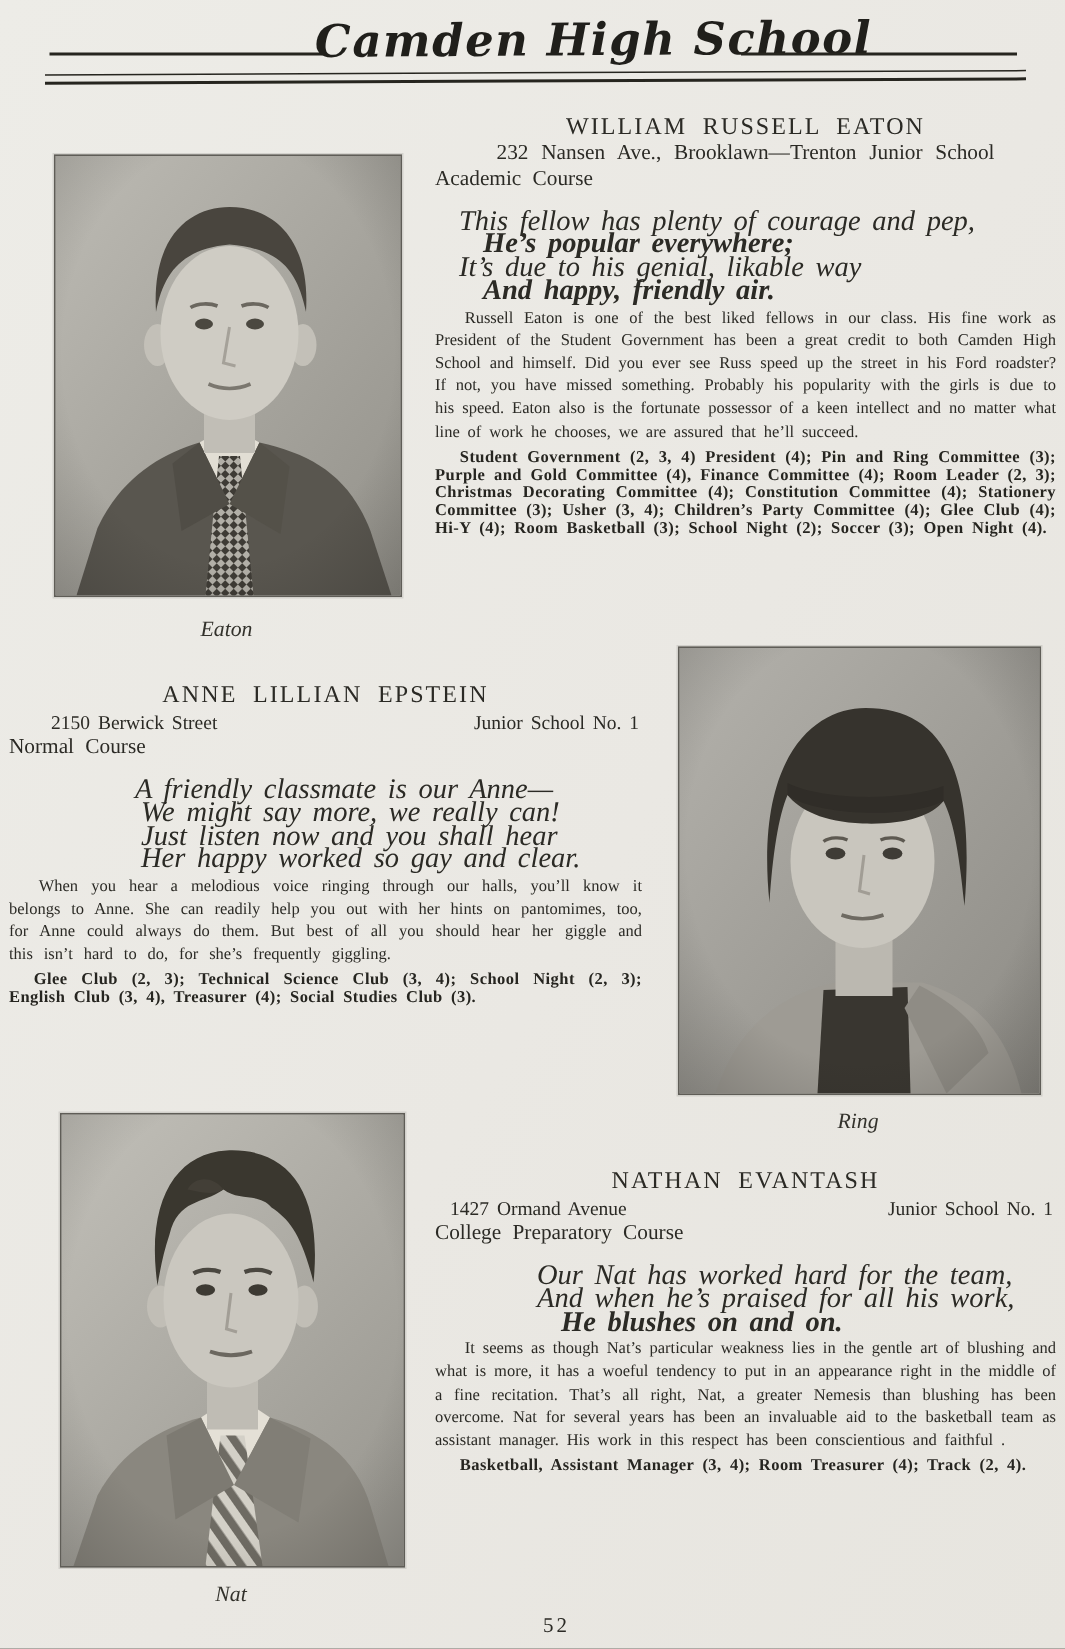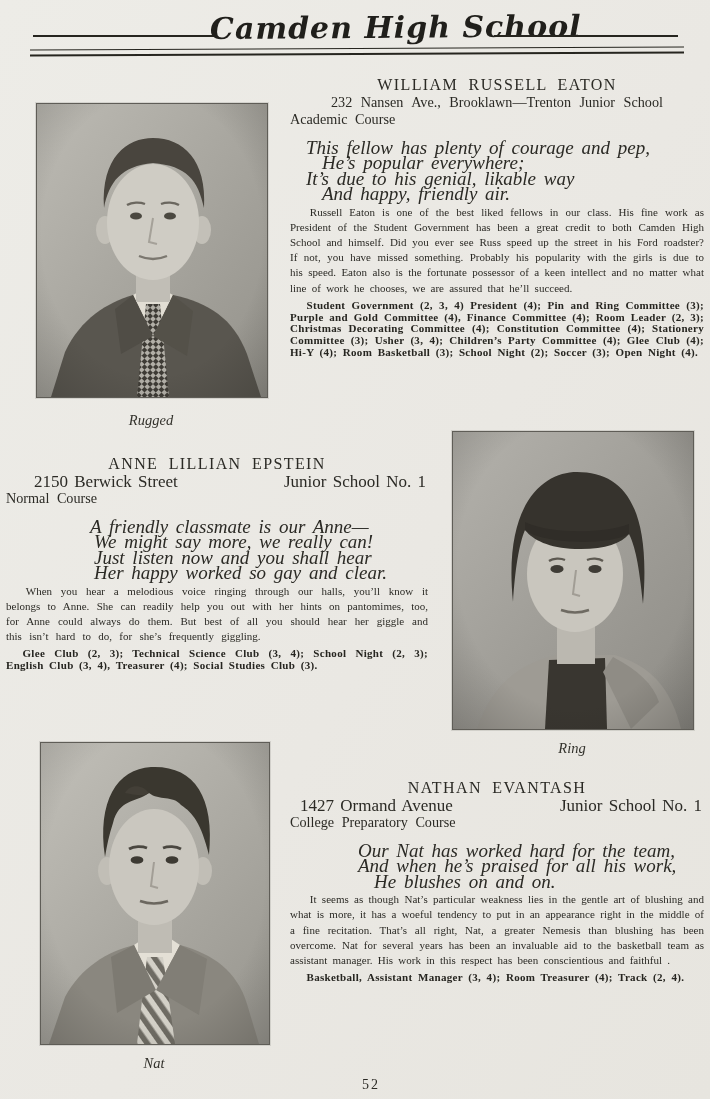--- a/index.html
+++ b/index.html
@@ -19,27 +19,27 @@
   .rule{background:#26251f;height:2px;}
   .rule-double{
     height:4px;border-top:1px solid #26251f;border-bottom:2px solid #26251f;
     transform:rotate(-0.25deg);
   }
   
   .entry-name{font-size:16px;line-height:18px;text-align:center;
     letter-spacing:1.4px;word-spacing:5px;white-space:nowrap;}
   .entry-address{font-size:14.2px;line-height:17px;text-align:center;
     word-spacing:5px;white-space:nowrap;}
-  .addr-row{display:flex;justify-content:space-between;font-size:17px;
+  .addr-row{display:flex;justify-content:space-between;font-size:13px;
     line-height:17px;word-spacing:2px;}
   .entry-course{font-size:14.2px;line-height:17px;text-align:left;word-spacing:4px;}
   .poem{font-style:italic;font-size:19px;line-height:15.4px;
     word-spacing:3px;margin-top:12px;}
   .poem-line{white-space:nowrap;}
-  .poem-line.indent{margin-left:16px;}
+  .poem-line.indent{margin-left:16px;font-weight:bold;}
   .bio{font-size:11px;line-height:15.2px;text-align:justify;
     text-indent:1.8em;word-spacing:2.5px;margin-top:3px;}
   .bio-wide{word-spacing:4.5px;}
   .activities{font-size:11px;line-height:11.7px;font-weight:bold;
     text-align:justify;text-indent:1.5em;letter-spacing:0.3px;
     word-spacing:2.5px;margin-top:4px;color:#262520;}
   .photo{border:1px solid #5f5d57;box-shadow:0 0 0 1px rgba(40,38,32,.12);
     background:#a9a7a1;}
   .photo svg{display:block;}
   .caption{font-style:italic;font-size:14.5px;text-align:center;color:#33322c;}
@@ -89,21 +89,21 @@
         <path d="M90 101 C95 98 103 98 108 100" stroke="#6b675f" stroke-width="2.4" fill="none"></path>
         <path d="M124 100 C129 98 137 98 142 101" stroke="#6b675f" stroke-width="2.4" fill="none"></path>
         <ellipse cx="99" cy="112" rx="6" ry="3.6" fill="#4b4840"></ellipse>
         <ellipse cx="133" cy="112" rx="6" ry="3.6" fill="#4b4840"></ellipse>
         <path d="M116 114 L112 138 L120 140" stroke="#a5a199" stroke-width="2" fill="none"></path>
         <path d="M102 152 Q116 158 130 152" stroke="#7b776f" stroke-width="2.4" fill="none"></path>
       </g>
       <rect width="230" height="293" fill="url(#vig1)"></rect>
     </svg>
   </div>
-  <div class="abs caption" style="left:36px;top:412px;width:230px;">Rugged</div>
+  <div class="abs caption" style="left:36px;top:412px;width:230px;">Eaton</div>
 
   <div class="abs" style="left:290px;top:76px;width:414px;">
     <div class="entry-name">WILLIAM RUSSELL EATON</div>
     <div class="entry-address">232 Nansen Ave., Brooklawn—Trenton Junior School</div>
     <div class="entry-course">Academic Course</div>
     <div class="poem" style="margin-left:16px;">
       <div class="poem-line">This fellow has plenty of courage and pep,</div>
       <div class="poem-line indent">He’s popular everywhere;</div>
       <div class="poem-line">It’s due to his genial, likable way</div>
       <div class="poem-line indent">And happy, friendly air.</div>

